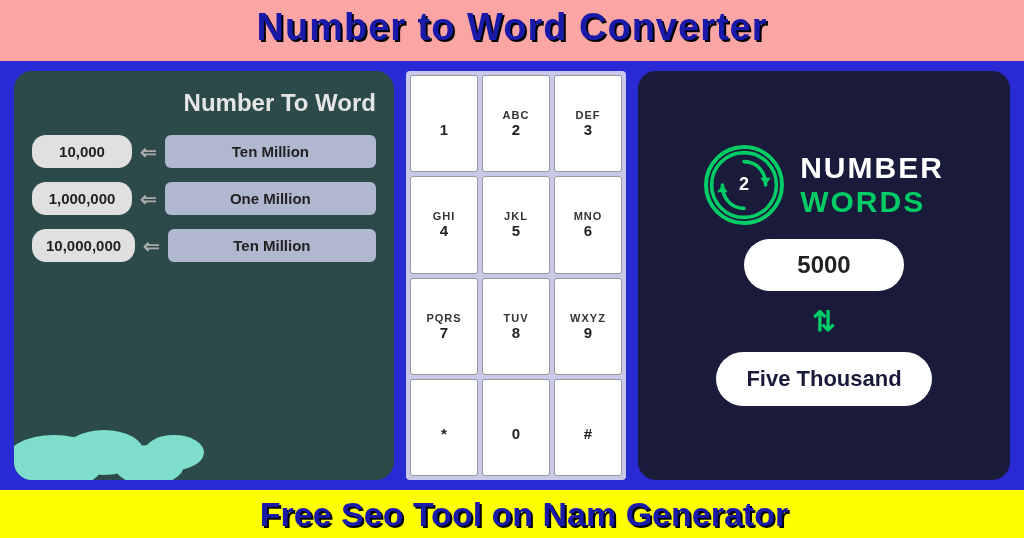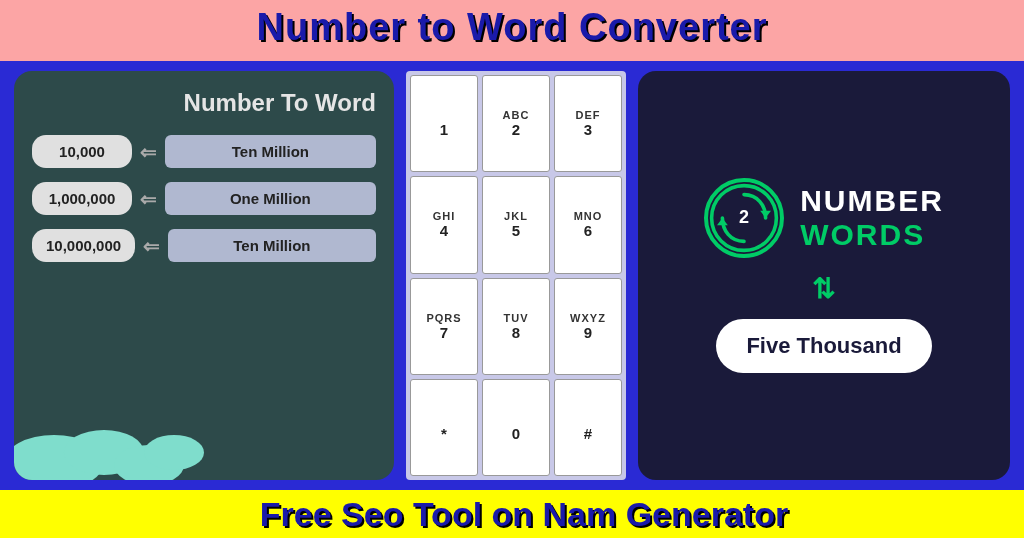--- a/index.html
+++ b/index.html
@@ -324,20 +324,21 @@
           <path d="M40 66 C25 66 16 54 16 40" fill="none" stroke="#00cc66" stroke-width="4" stroke-linecap="round"></path>
           <polygon points="16,40 22,48 10,48" fill="#00cc66"></polygon>
           <text x="40" y="46" text-anchor="middle" fill="white" font-size="20" font-weight="900">2</text>
         </svg>
       </div>
       <div class="right-labels">
         <span class="right-label-number">NUMBER</span>
         <span class="right-label-words">WORDS</span>
       </div>
     </div>
+    <div class="input-display">5000</div>
     <div class="right-arrows">⇅</div>
     <div class="output-display">Five Thousand</div>
   </div>
 
 </div>
 
 <div class="footer">
   <span class="footer-title">Free Seo Tool on Nam Generator</span>
 </div>
 

